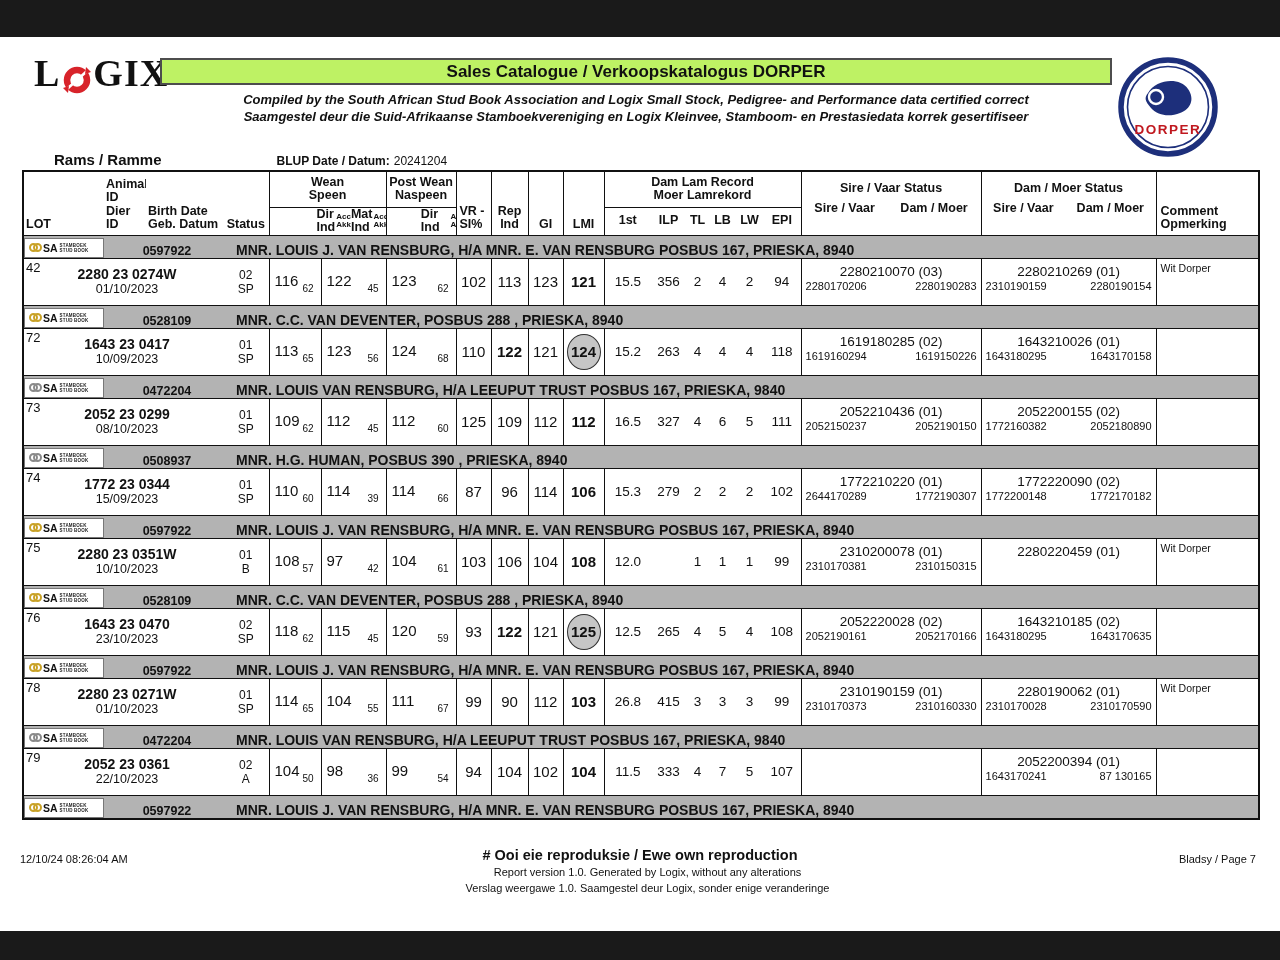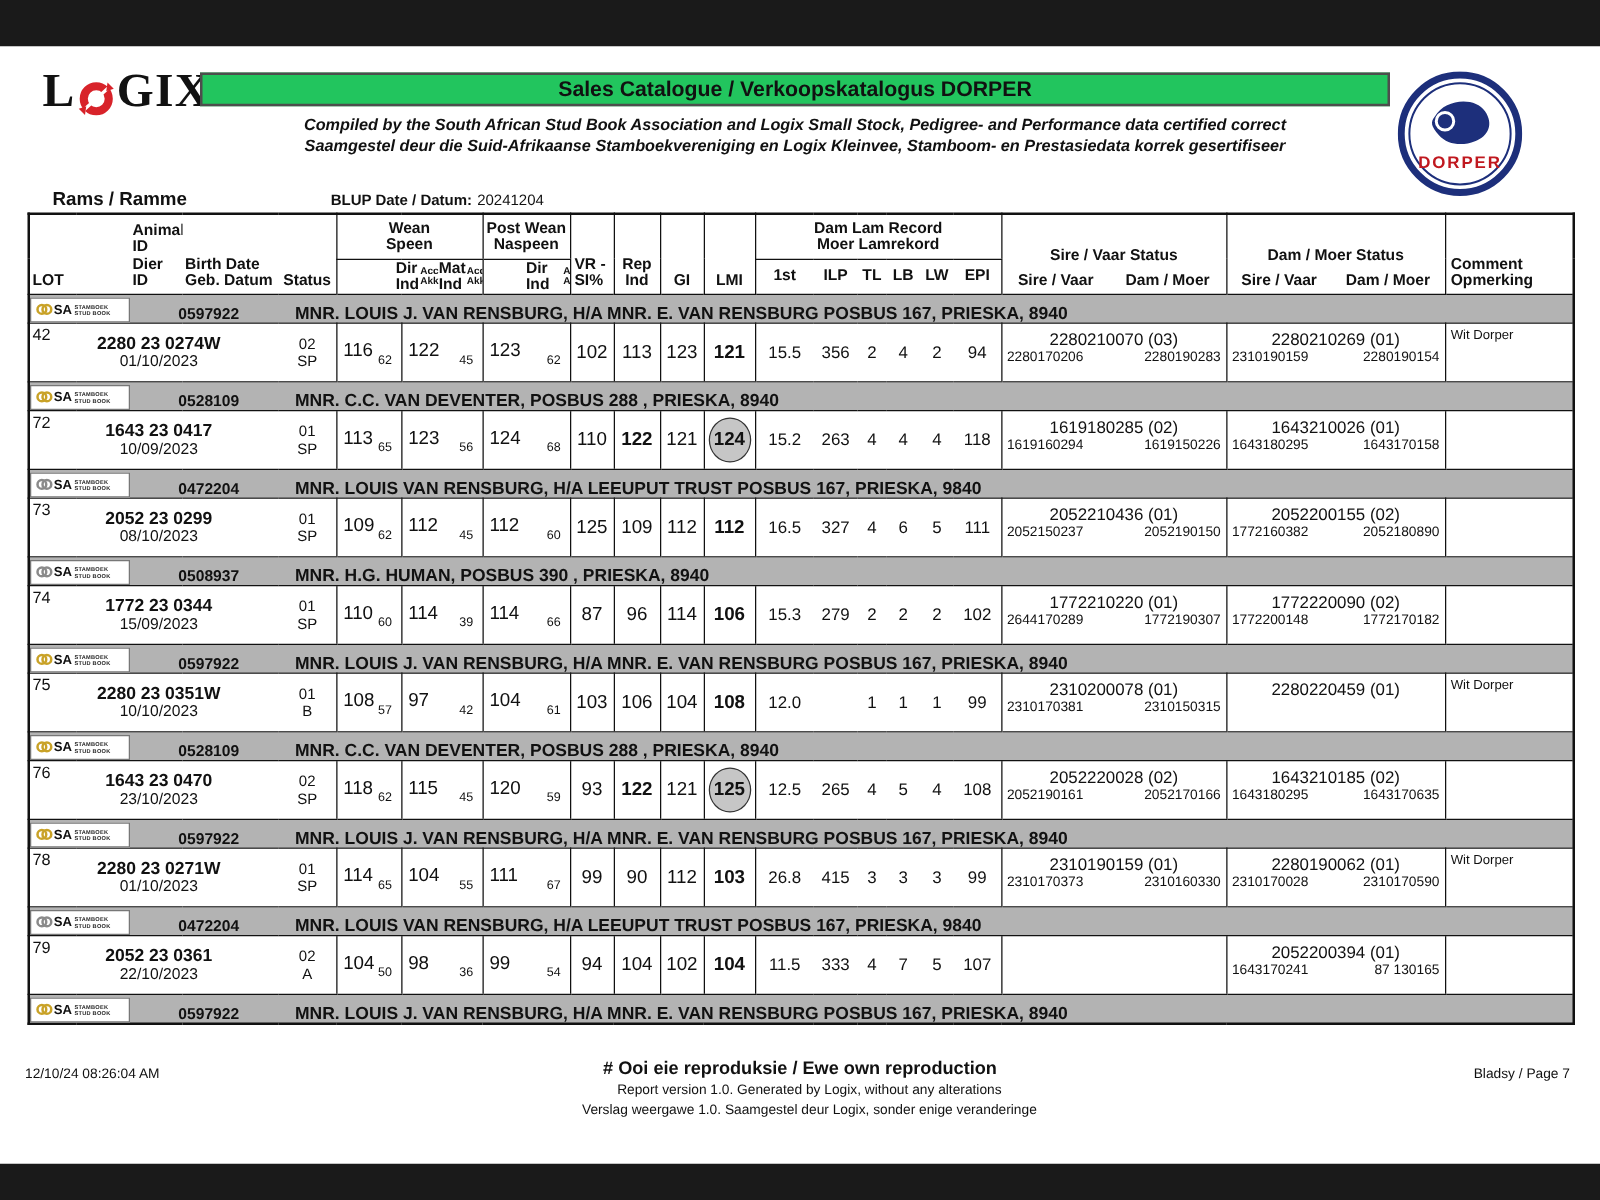--- a/index.html
+++ b/index.html
@@ -12,26 +12,26 @@
   .bar { width:1280px; background:#1a1a1a; }
   #topbar { height:37px; }
   #bottombar { height:29px; position:absolute; bottom:0; left:0; }
   #content { position:relative; width:1280px; height:894px; }
 
   
   .logix { position:absolute; left:34px; top:14px; display:flex; align-items:center;
            font-family:"Liberation Serif", serif; font-weight:bold; font-size:38px; letter-spacing:1px; }
   .logix-o { width:30px; height:30px; margin:2px 1px 0 2px; display:inline-block; }
   .title-bar { position:absolute; left:160px; top:21px; width:952px; height:27px;
-               background:#22c55e; border:2px solid #4d4d4d; display:flex; align-items:center; justify-content:center;
+               background:#bef264; border:2px solid #4d4d4d; display:flex; align-items:center; justify-content:center;
                font-size:17px; font-weight:bold; }
   .subtitles { position:absolute; left:160px; top:54px; width:952px; text-align:center;
                font-style:italic; font-weight:bold; font-size:13px; line-height:17px; }
   .dorper-logo { position:absolute; left:1118px; top:20px; width:100px; height:100px; }
-  .section-row { position:absolute; left:42px; top:114px; display:flex; align-items:baseline; }
+  .section-row { position:absolute; left:54px; top:114px; display:flex; align-items:baseline; }
   .section-title { font-size:15px; font-weight:bold; }
   .blup { margin-left:115px; font-size:12px; }
   .blup b { font-weight:bold; }
   .blup span.v { font-weight:normal; margin-left:4px; }
 
   
   .tbl-wrap { position:absolute; left:22px; top:133px; }
   table { border-collapse:collapse; table-layout:fixed; width:1236px; border:2px solid #111; background:#fff; }
   th, td { padding:0; margin:0; overflow:hidden; }
   thead th, thead td { font-weight:bold; font-size:12.5px; line-height:13.5px; background:#fff; }
@@ -40,21 +40,21 @@
   .b-l { border-left:1.5px solid #111; }
   .th-lot { vertical-align:bottom; text-align:left; padding:0 0 3px 2px; }
   .th-animal { vertical-align:bottom; text-align:left; padding:0 0 3px 45px; }
   .th-bdate { vertical-align:bottom; text-align:left; padding:0 0 3px 2px; }
   .th-status { vertical-align:bottom; text-align:center; padding-bottom:3px; }
   .th-group { border-left:1.5px solid #111; border-bottom:1.5px solid #111; text-align:center; vertical-align:middle; }
   .th-vr { border-left:1.5px solid #111; vertical-align:bottom; text-align:left; padding:0 0 3px 3px; }
   .th-mid { border-left:1.5px solid #111; vertical-align:bottom; text-align:center; padding-bottom:3px; }
   .th-wide { border-left:1.5px solid #111; vertical-align:bottom; }
   .group-title { text-align:center; margin-bottom:7px; }
-  .group-subs { display:flex; justify-content:space-around; padding-bottom:3px; }
+  .group-subs { display:flex; justify-content:space-around; padding-bottom:19px; }
   .th-comment { border-left:1.5px solid #111; vertical-align:bottom; text-align:left; padding:0 0 3px 4px; }
   .th-sub { vertical-align:middle; }
   .sub-flex { display:flex; justify-content:space-between; align-items:center; padding:0 3px;margin-left:44px; }
   .sub-flex.center { justify-content:center; gap:10px; }
   .ind-lbl { display:inline-flex; align-items:center; }
   .accakk { display:inline-flex; flex-direction:column; font-size:8px; line-height:8px; margin-left:1px; font-weight:bold; }
   .th-dl { text-align:center; vertical-align:middle; }
 
   tr.band-row td { height:22px; background:#b3b3b3; border-top:1.5px solid #111; border-bottom:1.5px solid #111; }
   .band-flex { display:flex; align-items:flex-end; height:22px; }

